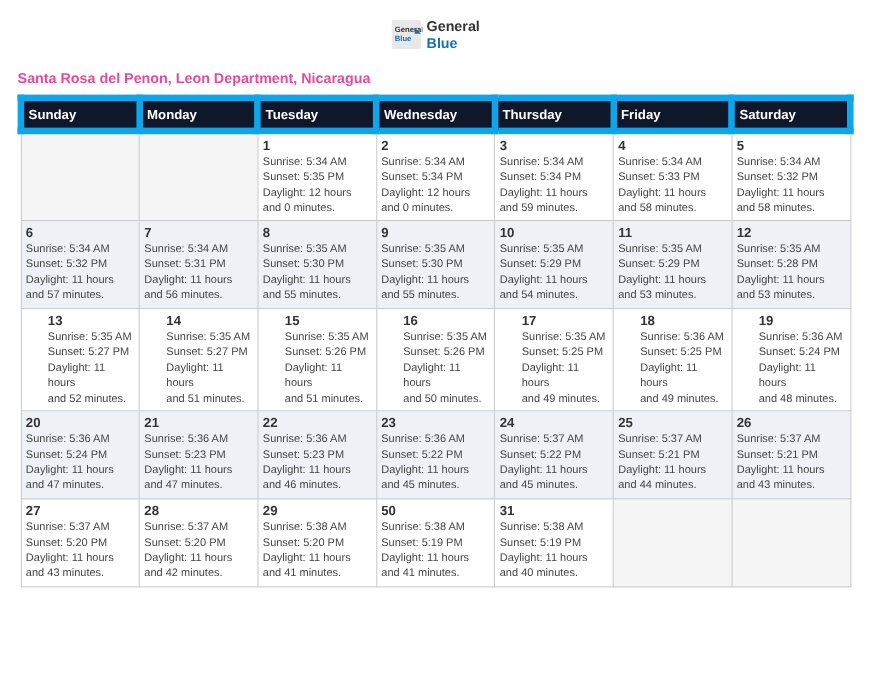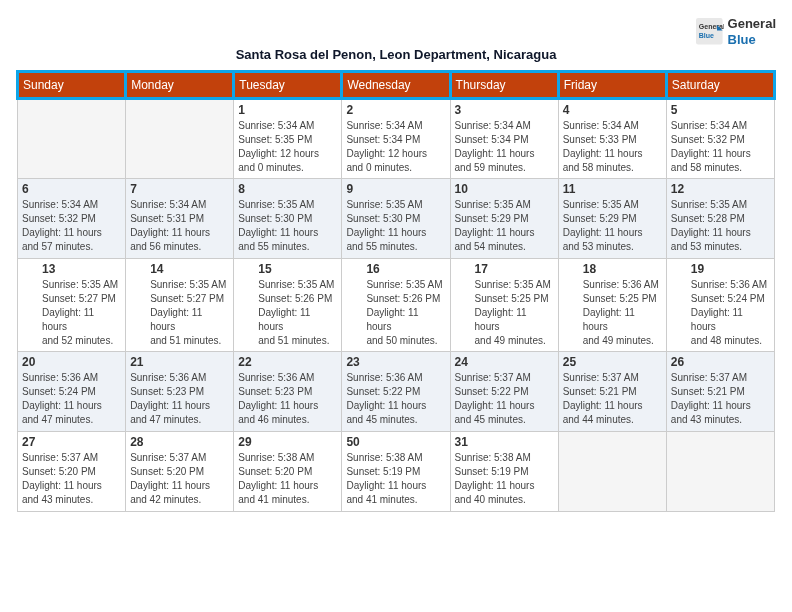--- a/index.html
+++ b/index.html
@@ -6,22 +6,22 @@
     body {
       font-family: Arial, sans-serif;
       background: #fff;
       width: 792px;
       min-height: 612px;
       padding: 16px;
     }
     .header {
       display: flex;
       align-items: flex-start;
-      justify-content: flex-end;
-      margin-bottom: 0;
+      justify-content: center;
+      margin-bottom: 16px;
     }
     .logo {
       display: flex;
       align-items: center;
       gap: 4px;
     }
     .logo-icon {
       width: 28px;
       height: 28px;
     }
@@ -29,38 +29,38 @@
       text-align: right;
     }
     .month-title {
       font-size: 36px;
       font-weight: bold;
       color: #333;
       line-height: 1.1;
     }
     .subtitle {
       font-size: 13px;
-      color: #0f172a;
+      color: #ec4899;
       font-weight: bold;
-      text-align: center;
+      text-align: left;
       margin-bottom: 8px;
     }
     .calendar-table {
       width: 100%;
       border-collapse: collapse;
       font-size: 10.5px;
     }
     .calendar-table th {
-      background: #c2410c;
+      background: #0f172a;
       color: #fff;
       padding: 5px 4px;
       text-align: left;
       font-size: 12px;
-      font-weight: normal;
-      border: 3px solid #0ea5e9;
+      font-weight: bold;
+      border: 6px solid #0ea5e9;
     }
     .calendar-table td {
       border: 1px solid #ccc;
       padding: 3px 4px;
       vertical-align: top;
       width: calc(100% / 7);
       height: 80px;
       background: #fff;
       color: #333;
       font-size: 10px;

